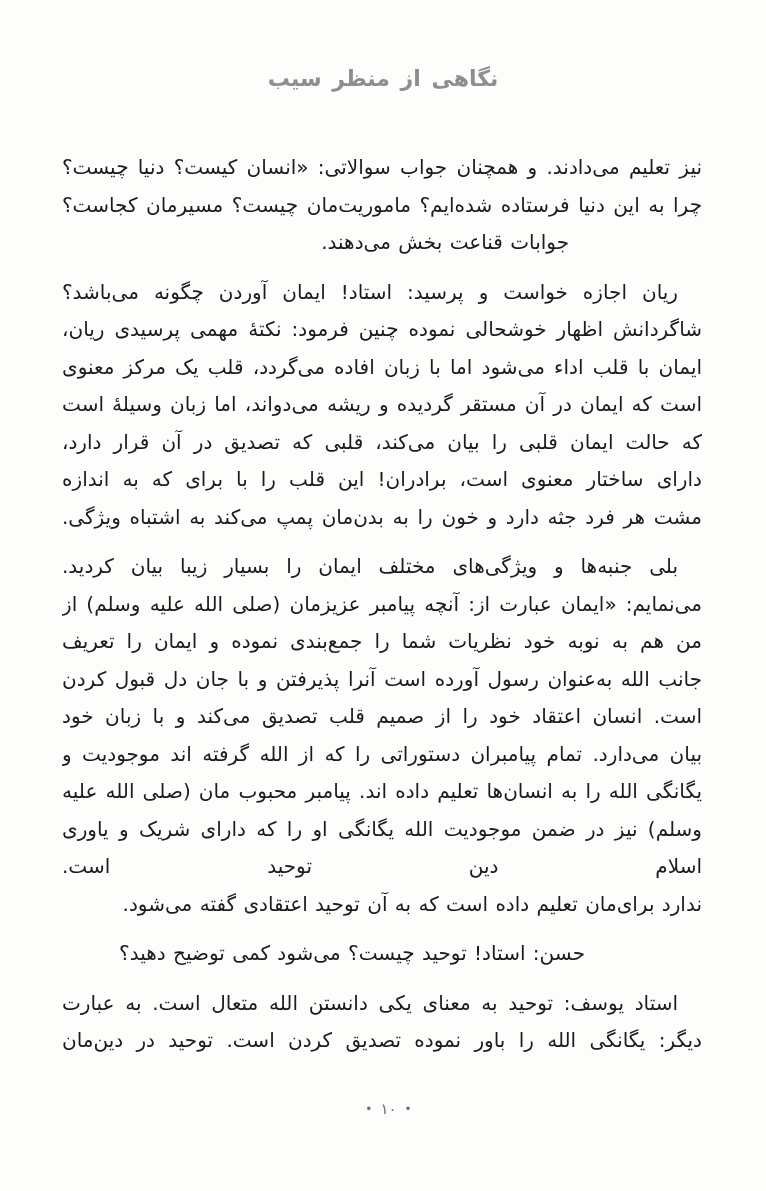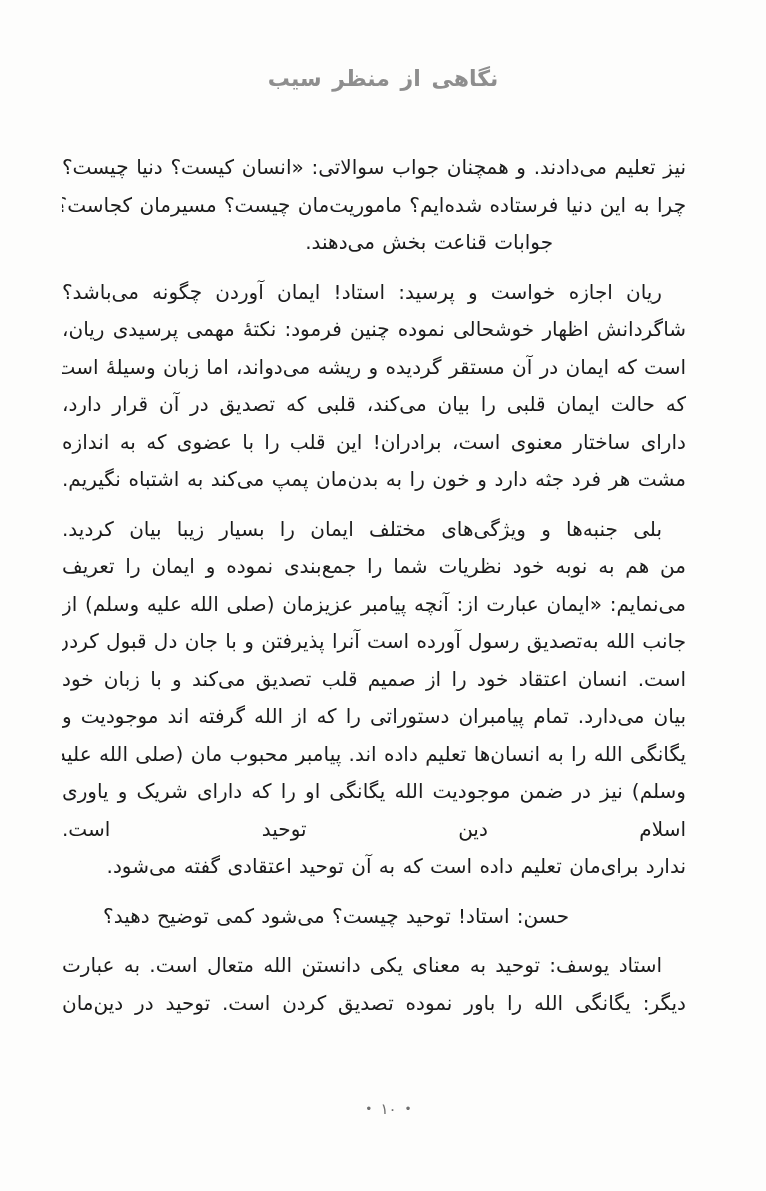--- a/index.html
+++ b/index.html
@@ -25,21 +25,21 @@
   }
   .page-body {
     position: absolute;
     top: 149px;
     right: 64px;
     width: 640px;
     font-size: 20px;
     line-height: 37.5px;
     direction: rtl;
   }
-  .para { margin: 0 16px 12px 0; padding: 0; }
+  .para { margin: 0 0 12px 0; padding: 0; }
   .line {
     text-align: justify;
     text-align-last: justify;
     white-space: nowrap;
     overflow: hidden;
     word-spacing: 1px;
   }
   
   .indent .line:first-child { padding-right: 24px; }
   
@@ -68,30 +68,31 @@
 
   <div class="page-body" style="color: rgb(28, 28, 28);">
       <div class="para para-0">
         <div class="line">نیز تعلیم می‌دادند. و همچنان جواب سوالاتی: «انسان کیست؟ دنیا چیست؟</div>
         <div class="line">چرا به این دنیا فرستاده شده‌ایم؟ ماموریت‌مان چیست؟ مسیرمان کجاست؟</div>
         <div class="line">جوابات قناعت بخش می‌دهند.</div>
       </div>
       <div class="para para-1 indent">
         <div class="line">ریان اجازه خواست و پرسید: استاد! ایمان آوردن چگونه می‌باشد؟</div>
         <div class="line">شاگردانش اظهار خوشحالی نموده چنین فرمود: نکتهٔ مهمی پرسیدی ریان،</div>
+        <div class="line">ایمان با قلب اداء می‌شود اما با زبان افاده می‌گردد، قلب یک مرکز معنوی</div>
         <div class="line">است که ایمان در آن مستقر گردیده و ریشه می‌دواند، اما زبان وسیلهٔ است</div>
         <div class="line">که حالت ایمان قلبی را بیان می‌کند، قلبی که تصدیق در آن قرار دارد،</div>
-        <div class="line">دارای ساختار معنوی است، برادران! این قلب را با عضوی که به اندازه</div>
-        <div class="line">مشت هر فرد جثه دارد و خون را به بدن‌مان پمپ می‌کند به اشتباه نگیریم.</div>
+        <div class="line">دارای ساختار معنوی است، برادران! این قلب را با برای که به اندازه</div>
+        <div class="line">مشت هر فرد جثه دارد و خون را به بدن‌مان پمپ می‌کند به اشتباه ویژگی.</div>
       </div>
       <div class="para para-2 indent">
         <div class="line">بلی جنبه‌ها و ویژگی‌های مختلف ایمان را بسیار زیبا بیان کردید.</div>
+        <div class="line">می‌نمایم: «ایمان عبارت از: آنچه پیامبر عزیزمان (صلی الله علیه وسلم) از</div>
         <div class="line">من هم به نوبه خود نظریات شما را جمع‌بندی نموده و ایمان را تعریف</div>
-        <div class="line">می‌نمایم: «ایمان عبارت از: آنچه پیامبر عزیزمان (صلی الله علیه وسلم) از</div>
-        <div class="line">جانب الله به‌تصدیق رسول آورده است آنرا پذیرفتن و با جان دل قبول کردن</div>
+        <div class="line">جانب الله به‌عنوان رسول آورده است آنرا پذیرفتن و با جان دل قبول کردن</div>
         <div class="line">است. انسان اعتقاد خود را از صمیم قلب تصدیق می‌کند و با زبان خود</div>
         <div class="line">بیان می‌دارد. تمام پیامبران دستوراتی را که از الله گرفته اند موجودیت و</div>
         <div class="line">یگانگی الله را به انسان‌ها تعلیم داده اند. پیامبر محبوب مان (صلی الله علیه</div>
         <div class="line">وسلم) نیز در ضمن موجودیت الله یگانگی او را که دارای شریک و یاوری</div>
         <div class="line">اسلام دین توحید است.</div>
         <div class="line">ندارد برای‌مان تعلیم داده است که به آن توحید اعتقادی گفته می‌شود.</div>
       </div>
       <div class="para para-3 indent">
         <div class="line">حسن: استاد! توحید چیست؟ می‌شود کمی توضیح دهید؟</div>
       </div>

